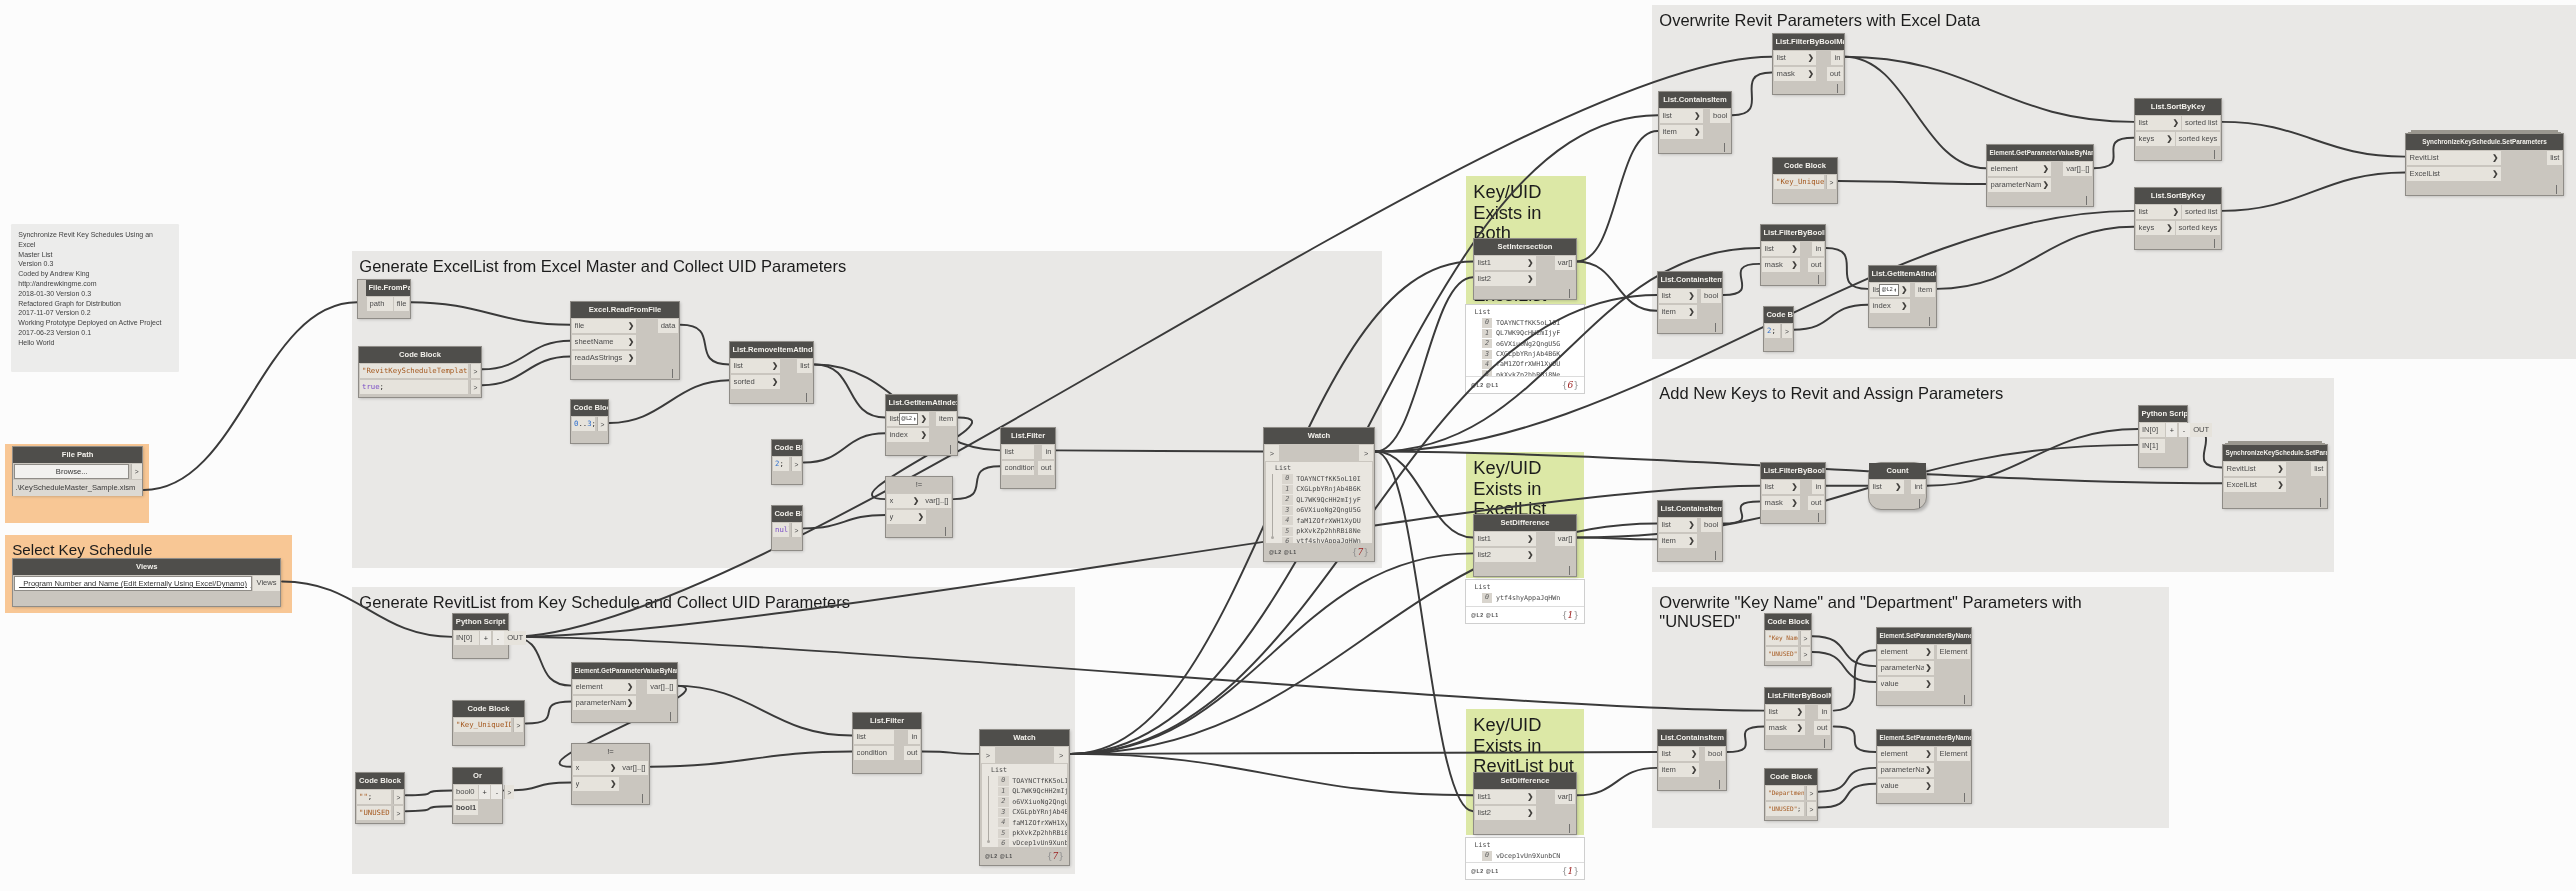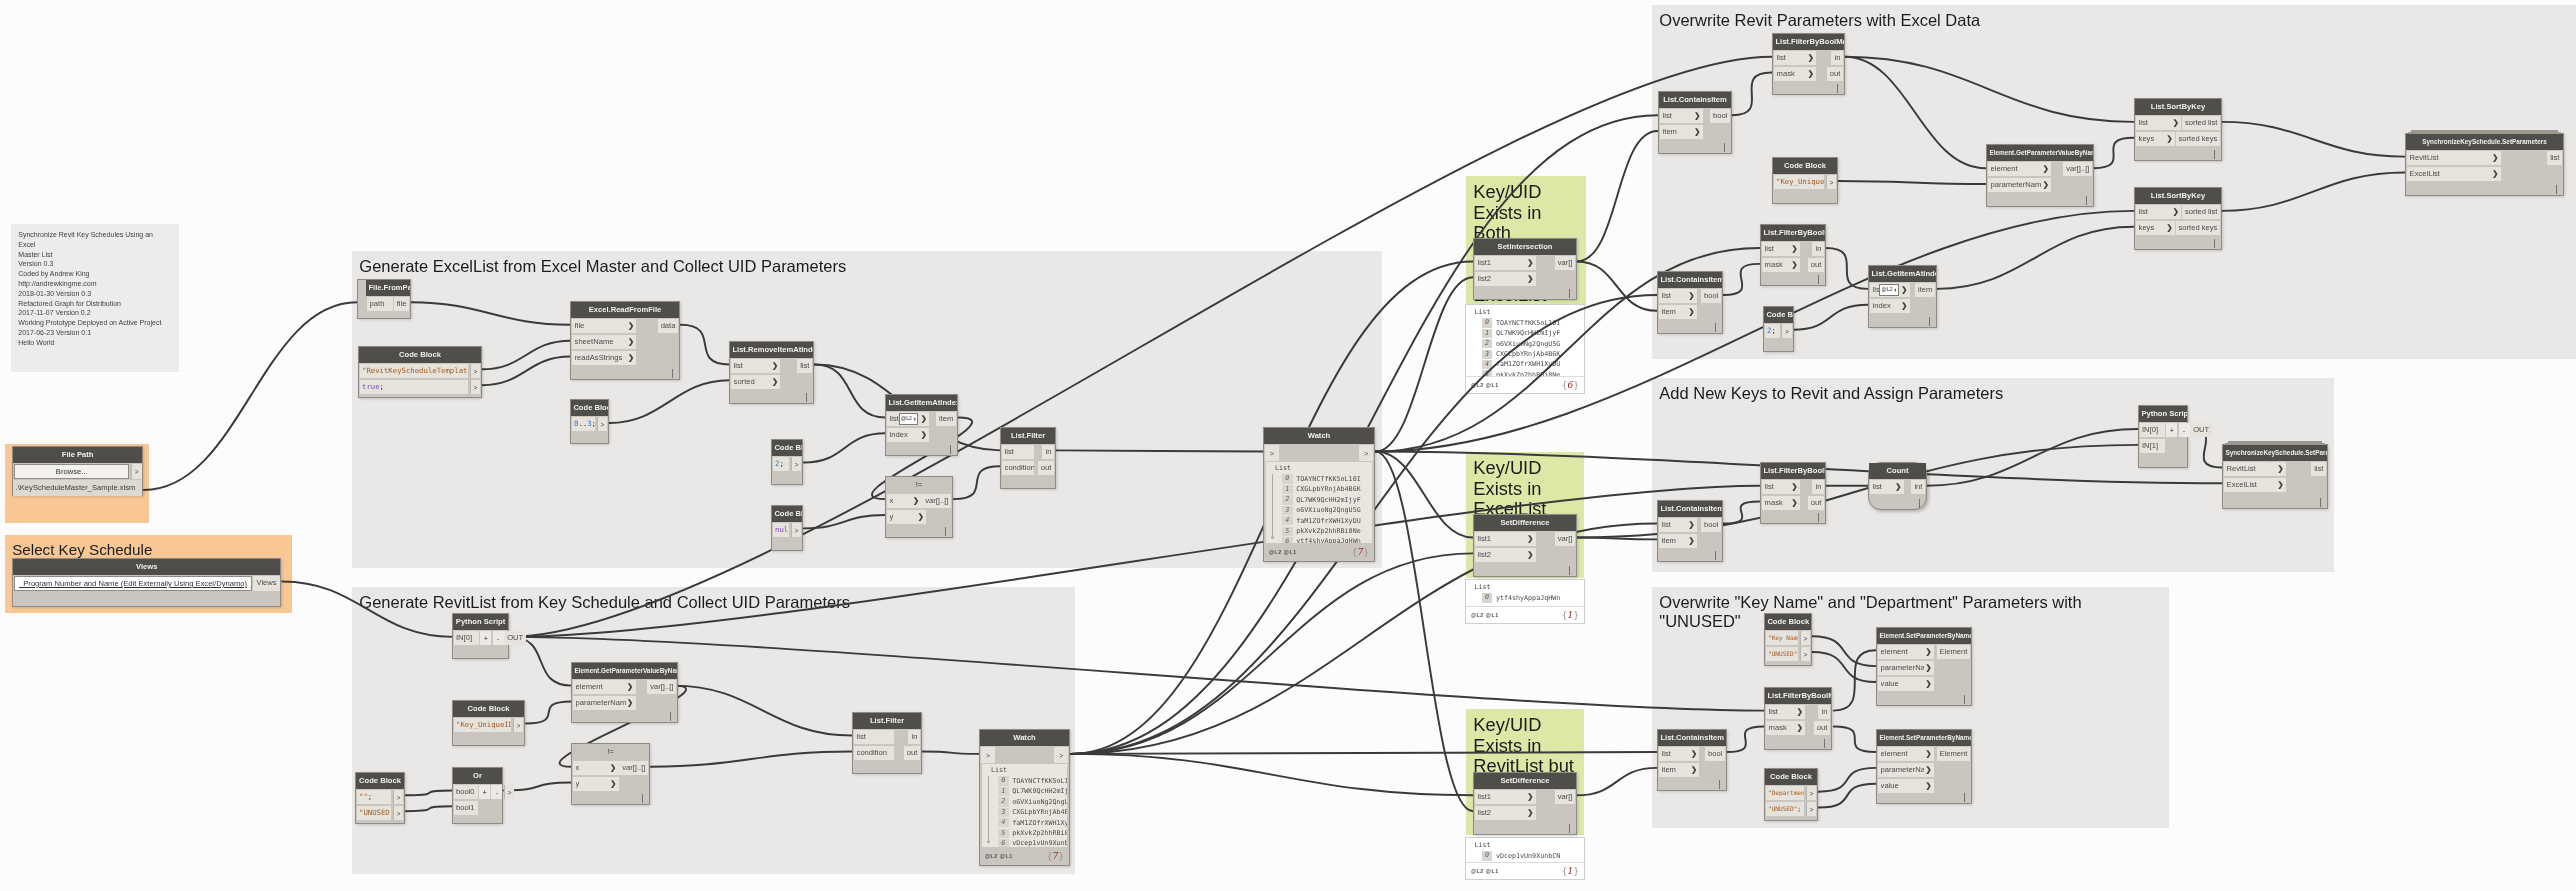--- a/index.html
+++ b/index.html
@@ -558,21 +558,21 @@
       </div>
       <div class="node" style="left: 452px; top: 767px; width: 51px; height: 57px;">
         <div class="hdr">Or</div>
         <div class="row">
           <div class="pstrip in" style="flex: 0 0 24.4px; padding-left: 2.4px;">bool0</div>
           <div class="mbtn">+</div>
           <div class="mbtn">-</div>
           <div class="outbox">&gt;</div>
         </div>
         <div class="row">
-          <div class="pstrip in" style="flex: 0 0 24.4px; padding-left: 2.4px;">bool1</div>
+          <div class="pstrip in" style="flex: 0 0 24.4px; padding-left: 2.4px; font-weight: bold;">bool1</div>
         </div>
         <div class="nfoot"></div>
       </div>
       <div class="node" style="left: 852px; top: 712px; width: 70px; height: 62px;">
         <div class="hdr">List.Filter</div>
         <div class="row">
           <div class="pstrip in">
             <span class="plabel">list</span>
           </div>
           <div class="pstrip out">in</div>

